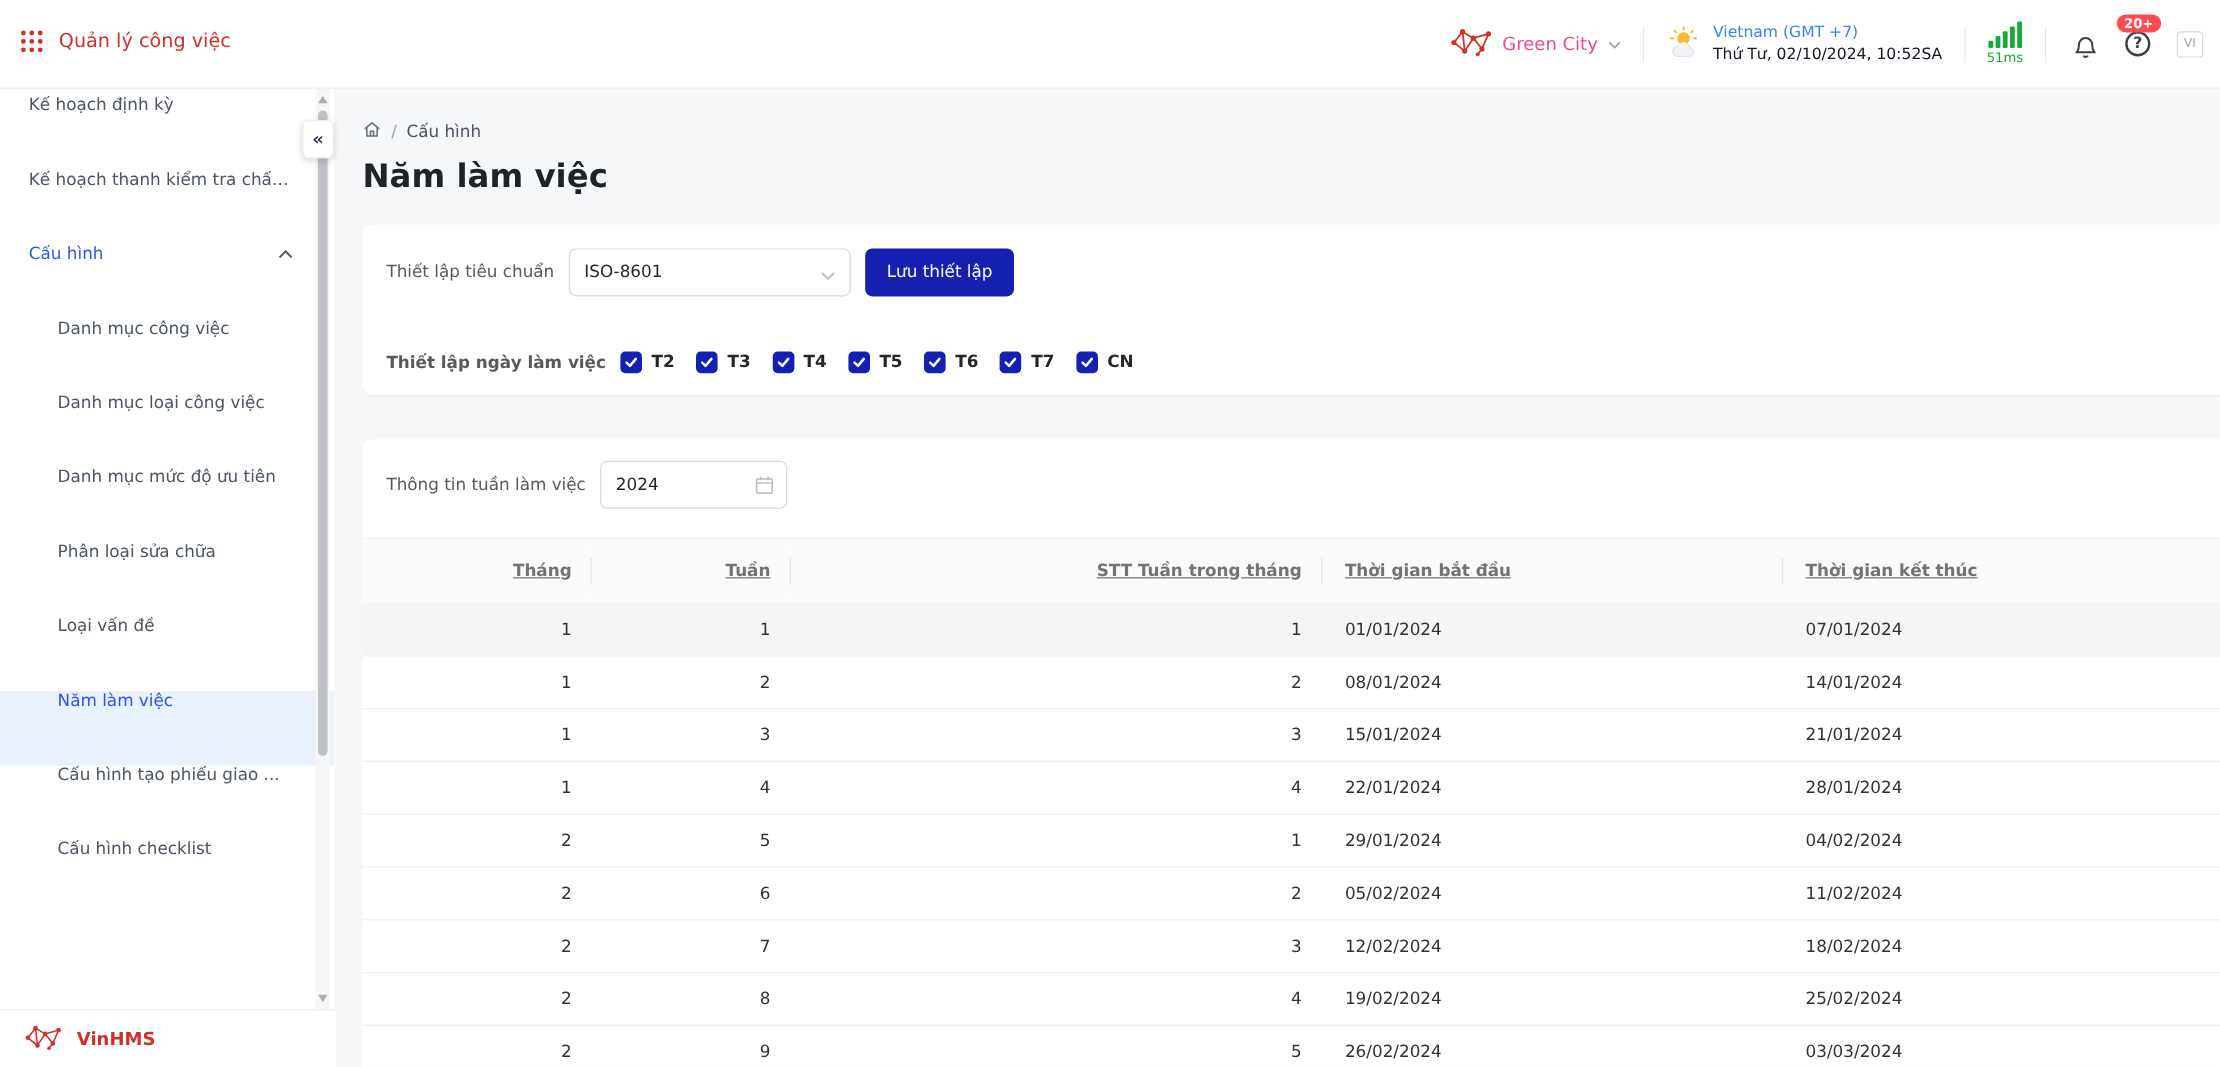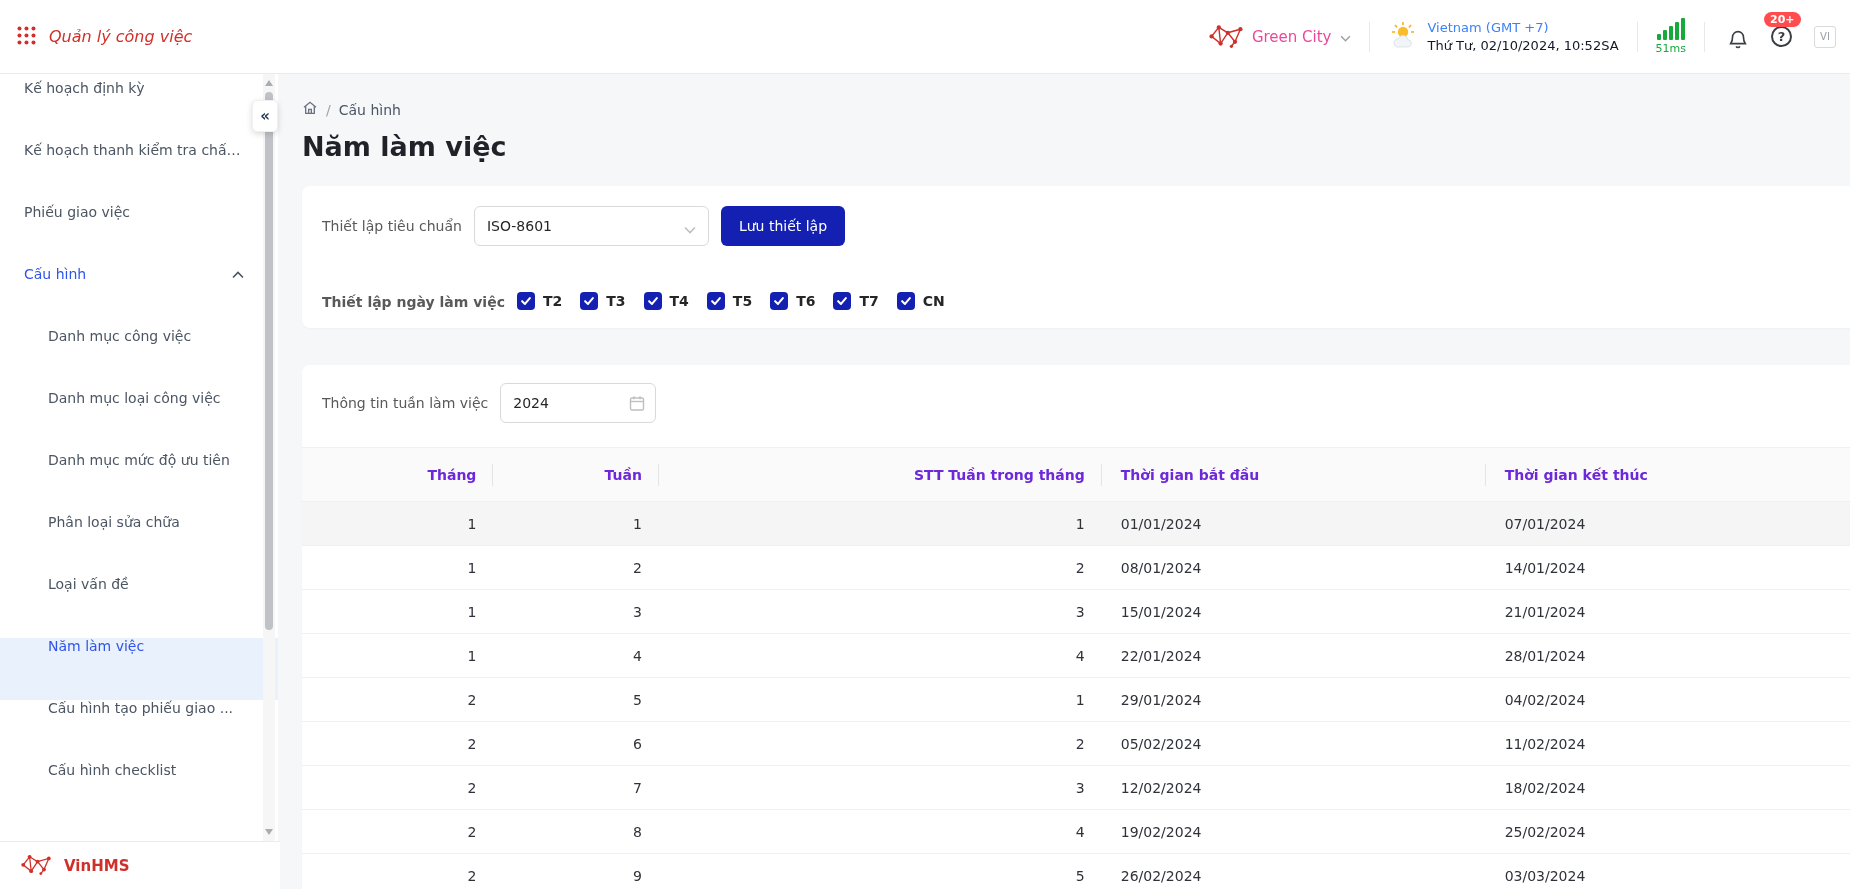--- a/index.html
+++ b/index.html
@@ -2,21 +2,21 @@
 <html><head>
 <meta charset="utf-8">
 <style>
   * { margin:0; padding:0; box-sizing:border-box; }
   html,body { width:1850px; height:889px; overflow:hidden; background:#fff;
     font-family:"DejaVu Sans","Liberation Sans",sans-serif; font-size:14px; color:#30323a; }
 
   
   .topbar { height:74px; display:flex; align-items:center; justify-content:space-between;
     padding:0 14px 0 16px; border-bottom:1px solid #e9eaee; background:#fff; }
-  .brand { display:flex; align-items:center; gap:12px;font-style:italic; }
+  .brand { display:flex; gap:12px; }
   .brand-title { color:#d0302a; font-size:16px; font-weight:500; }
   .tb-right { display:flex; align-items:center; }
   .tb-divider { width:1px; height:30px; background:#e7e8ec; margin:0 18px; }
   .org { display:flex; align-items:center; gap:8px; cursor:pointer; }
   .org-name { color:#ec4899; font-size:15px; }
   .locale { display:flex; align-items:center; gap:10px; }
   .locale-text { display:flex; flex-direction:column; line-height:1.35; }
   .locale-region { color:#3b82f6; font-size:13px; }
   .locale-datetime { color:#111827; font-size:13px; font-weight:400; }
   .signal { display:flex; flex-direction:column; align-items:center; }
@@ -84,22 +84,22 @@
 
   .card-weeks { margin-top:37px; padding-top:18px; min-height:540px; }
   .week-row { display:flex; align-items:center; padding-left:20px; }
   .year-box { position:relative; width:156px; height:40px; border:1px solid #d9d9d9; border-radius:6px;
     background:#fff; display:flex; align-items:center; padding:0 34px 0 12px; color:#262626; cursor:pointer; }
   .year-box .cal { position:absolute; right:10px; top:11px; }
 
   table.weeks { width:100%; border-collapse:collapse; table-layout:fixed; margin-top:24px; }
   .weeks col.c1 { width:12.3%; } .weeks col.c2 { width:10.7%; } .weeks col.c3 { width:28.6%; }
   .weeks col.c4 { width:24.8%; } .weeks col.c5 { width:23.6%; }
-  .weeks th { height:54px; background:#fafafa; font-weight:700; color:#6d28d9; font-size:14px;
-    border-top:1px solid #f0f0f0; border-bottom:1px solid #f0f0f0; position:relative; }
+  .weeks th { height:54px; background:#fafafa; font-weight:700; color:#737373; font-size:14px;
+    border-top:1px solid #f0f0f0; border-bottom:1px solid #f0f0f0; position:relative;text-decoration:underline; }
   .weeks th:not(:first-child)::before { content:""; position:absolute; left:0; top:50%; transform:translateY(-50%);
     width:1px; height:22px; background:#e2e4e8; }
   .weeks td { height:44px; border-bottom:1px solid #f0f0f0; color:#30323a; font-size:14px; background:#fff; }
   .weeks tr.hl td { background:#f5f5f6; }
   .weeks th:nth-child(-n+3), .weeks td:nth-child(-n+3) { text-align:right; padding-right:16px; }
   .weeks th:nth-child(n+4), .weeks td:nth-child(n+4) { text-align:left; padding-left:20px; }
 </style>
 </head>
 <body>
 
@@ -212,23 +212,20 @@
 <div class="layout">
 
   <div class="sidebar">
     <div class="menu">
         <div class="side-item">
           <span class="lbl">Kế hoạch định kỳ</span>
         </div>
         <div class="side-item">
           <span class="lbl">Kế hoạch thanh kiểm tra chất...</span>
         </div>
-        <div class="side-item">
-          <span class="lbl">Phiếu giao việc</span>
-        </div>
         <div class="side-item group">
           <span class="lbl">Cấu hình</span>
           <span class="caret-up"><svg width="12" height="8" viewBox="0 0 12 8">
               <path d="M1 6.5 L6 1.5 L11 6.5" fill="none" stroke="#4b5563" stroke-width="1.6"></path>
             </svg></span>
         </div>
         <div class="submenu">
           <div class="side-item">
             <span class="lbl">Danh mục công việc</span>
           </div>

